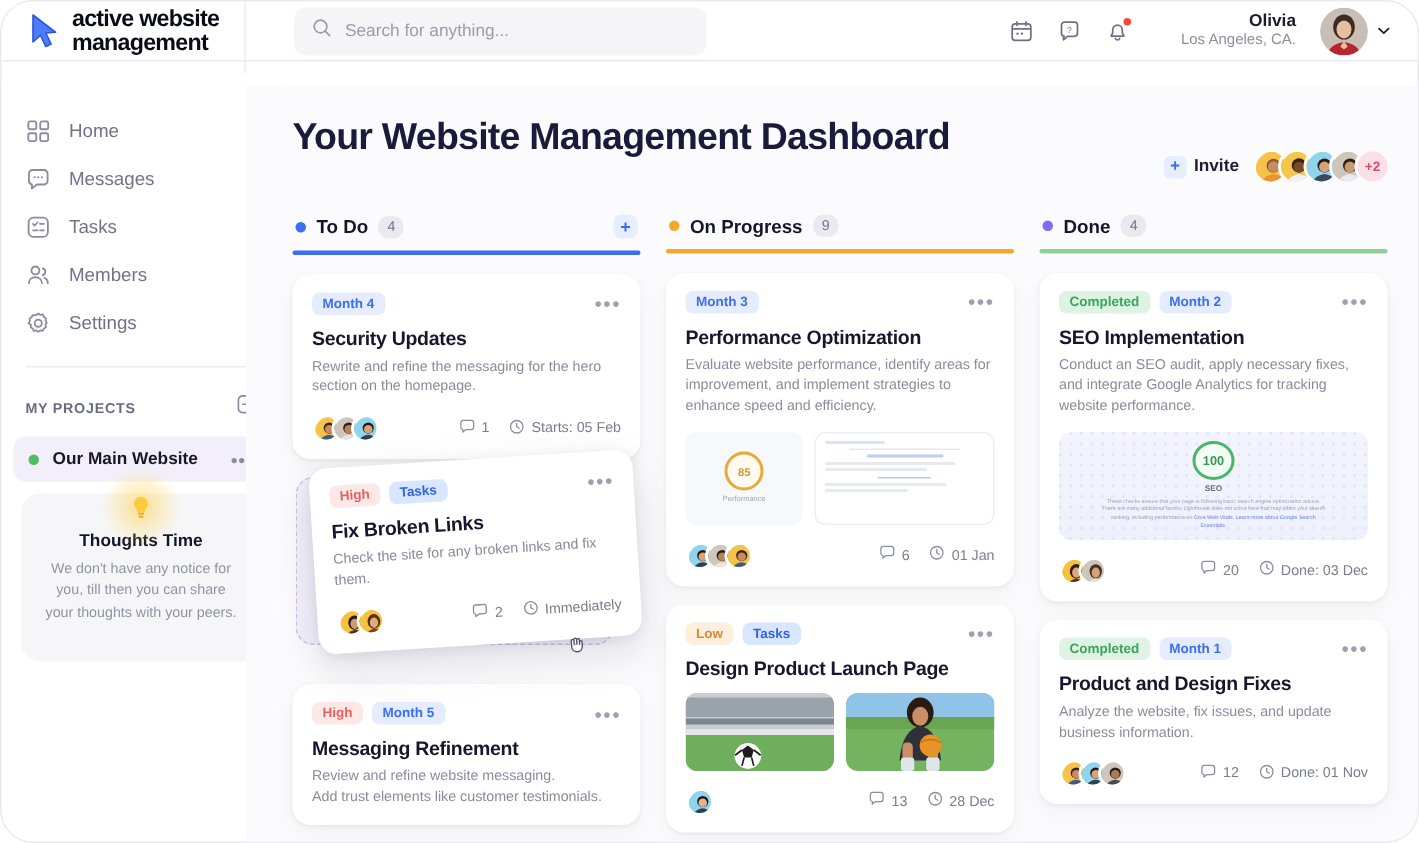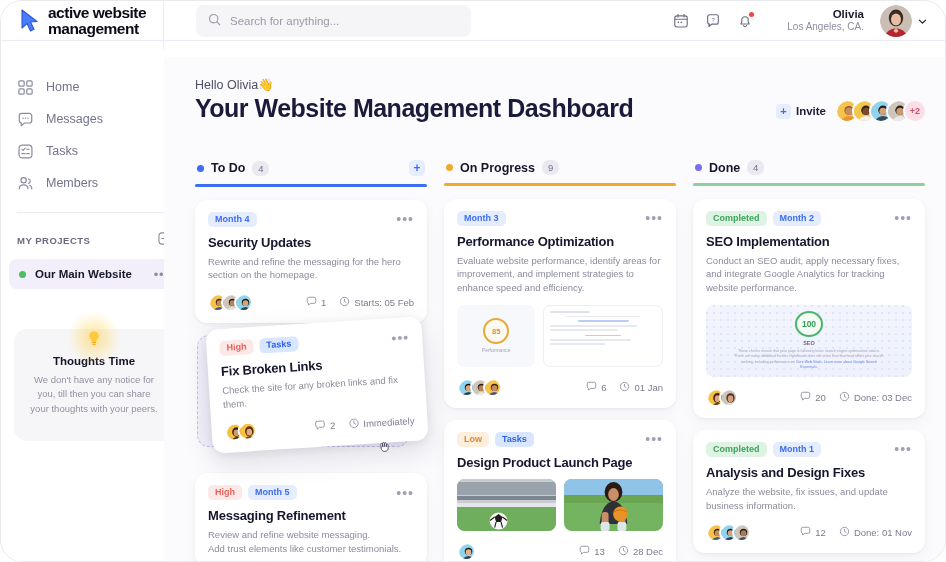--- a/index.html
+++ b/index.html
@@ -411,20 +411,29 @@
       <span class="nav-icon">
         <svg width="17" height="17" viewBox="0 0 18 18" fill="none">
           <circle cx="7" cy="5.6" r="2.8" stroke="#8b8ba0" stroke-width="1.3"></circle>
           <path d="M2.4 14.6c0-2.6 2.1-4.2 4.6-4.2s4.6 1.6 4.6 4.2" stroke="#8b8ba0" stroke-width="1.3" stroke-linecap="round"></path>
           <path d="M12.2 4.2a2.5 2.5 0 0 1 0 4.8" stroke="#8b8ba0" stroke-width="1.3" stroke-linecap="round"></path>
           <path d="M13.4 10.9c1.4.5 2.3 1.8 2.3 3.7" stroke="#8b8ba0" stroke-width="1.3" stroke-linecap="round"></path>
         </svg>
       </span>
       <span class="nav-label">Members</span>
     </div>
+    <div class="nav-item">
+      <span class="nav-icon">
+        <svg width="17" height="17" viewBox="0 0 18 18" fill="none">
+          <path d="M9 2.2l1.5.9 1.7-.3.7 1.6 1.5 1-.3 1.7.9 1.5-.9 1.5.3 1.7-1.5 1-.7 1.6-1.7-.3-1.5.9-1.5-.9-1.7.3-.7-1.6-1.5-1 .3-1.7L2.2 9l.9-1.5-.3-1.7 1.5-1 .7-1.6 1.7.3z" stroke="#8b8ba0" stroke-width="1.25" stroke-linejoin="round"></path>
+          <circle cx="9" cy="9" r="2.5" stroke="#8b8ba0" stroke-width="1.25"></circle>
+        </svg>
+      </span>
+      <span class="nav-label">Settings</span>
+    </div>
 
     <div class="nav-sep"></div>
 
     <div class="projects-head">
       <span class="projects-title">MY PROJECTS</span>
       <span>
         <svg width="13" height="13" viewBox="0 0 14 14" fill="none">
           <rect x="1" y="1" width="12" height="12" rx="3" stroke="#8b8ba0" stroke-width="1.2"></rect>
           <line x1="7" y1="4.2" x2="7" y2="9.8" stroke="#8b8ba0" stroke-width="1.2" stroke-linecap="round"></line>
           <line x1="4.2" y1="7" x2="9.8" y2="7" stroke="#8b8ba0" stroke-width="1.2" stroke-linecap="round"></line>
@@ -448,21 +457,20 @@
       </div>
       <div class="thoughts-title">Thoughts Time</div>
       <div class="thoughts-body">We don't have any notice for you, till then you can share your thoughts with your peers.</div>
     </div>
   </div>
 
   <div class="main">
 
     <div class="title-row">
       <div>
-        <div class="greet"><span>Hello Olivia</span><span>👋</span></div>
         <div class="page-title">Your Website Management Dashboard</div>
       </div>
       <div class="invite-wrap">
         <div class="invite-btn">
           <span class="invite-plus">+</span>
           <span class="invite-label">Invite</span>
         </div>
         <div class="avatar-stack">
           <span class="av">
             <svg width="24" height="24" viewBox="0 0 24 24">
@@ -844,21 +852,21 @@
               </div>
             </div>
           </div>
 
           <div class="card">
             <div class="card-top">
               <span class="tag tag-completed">Completed</span>
               <span class="tag tag-month">Month 1</span>
               <span class="card-dots">•••</span>
             </div>
-            <div class="card-title">Analysis and Design Fixes</div>
+            <div class="card-title">Product and Design Fixes</div>
             <div class="card-desc">Analyze the website, fix issues, and update business information.</div>
             <div class="card-foot">
               <div class="foot-avs">
                 <span class="av-sm"><svg width="19" height="19" viewBox="0 0 24 24">
                       <circle cx="12" cy="12" r="12" fill="#f7c24a"></circle>
                       <circle cx="12" cy="9.3" r="4.7" fill="#3a2418"></circle>
                       <circle cx="12" cy="10.3" r="3.6" fill="#c98a5e"></circle>
                       <path d="M12 15 Q4 16 3 24 L21 24 Q20 16 12 15Z" fill="#3d5a84"></path>
                     </svg></span>
                 <span class="av-sm"><svg width="19" height="19" viewBox="0 0 24 24">

